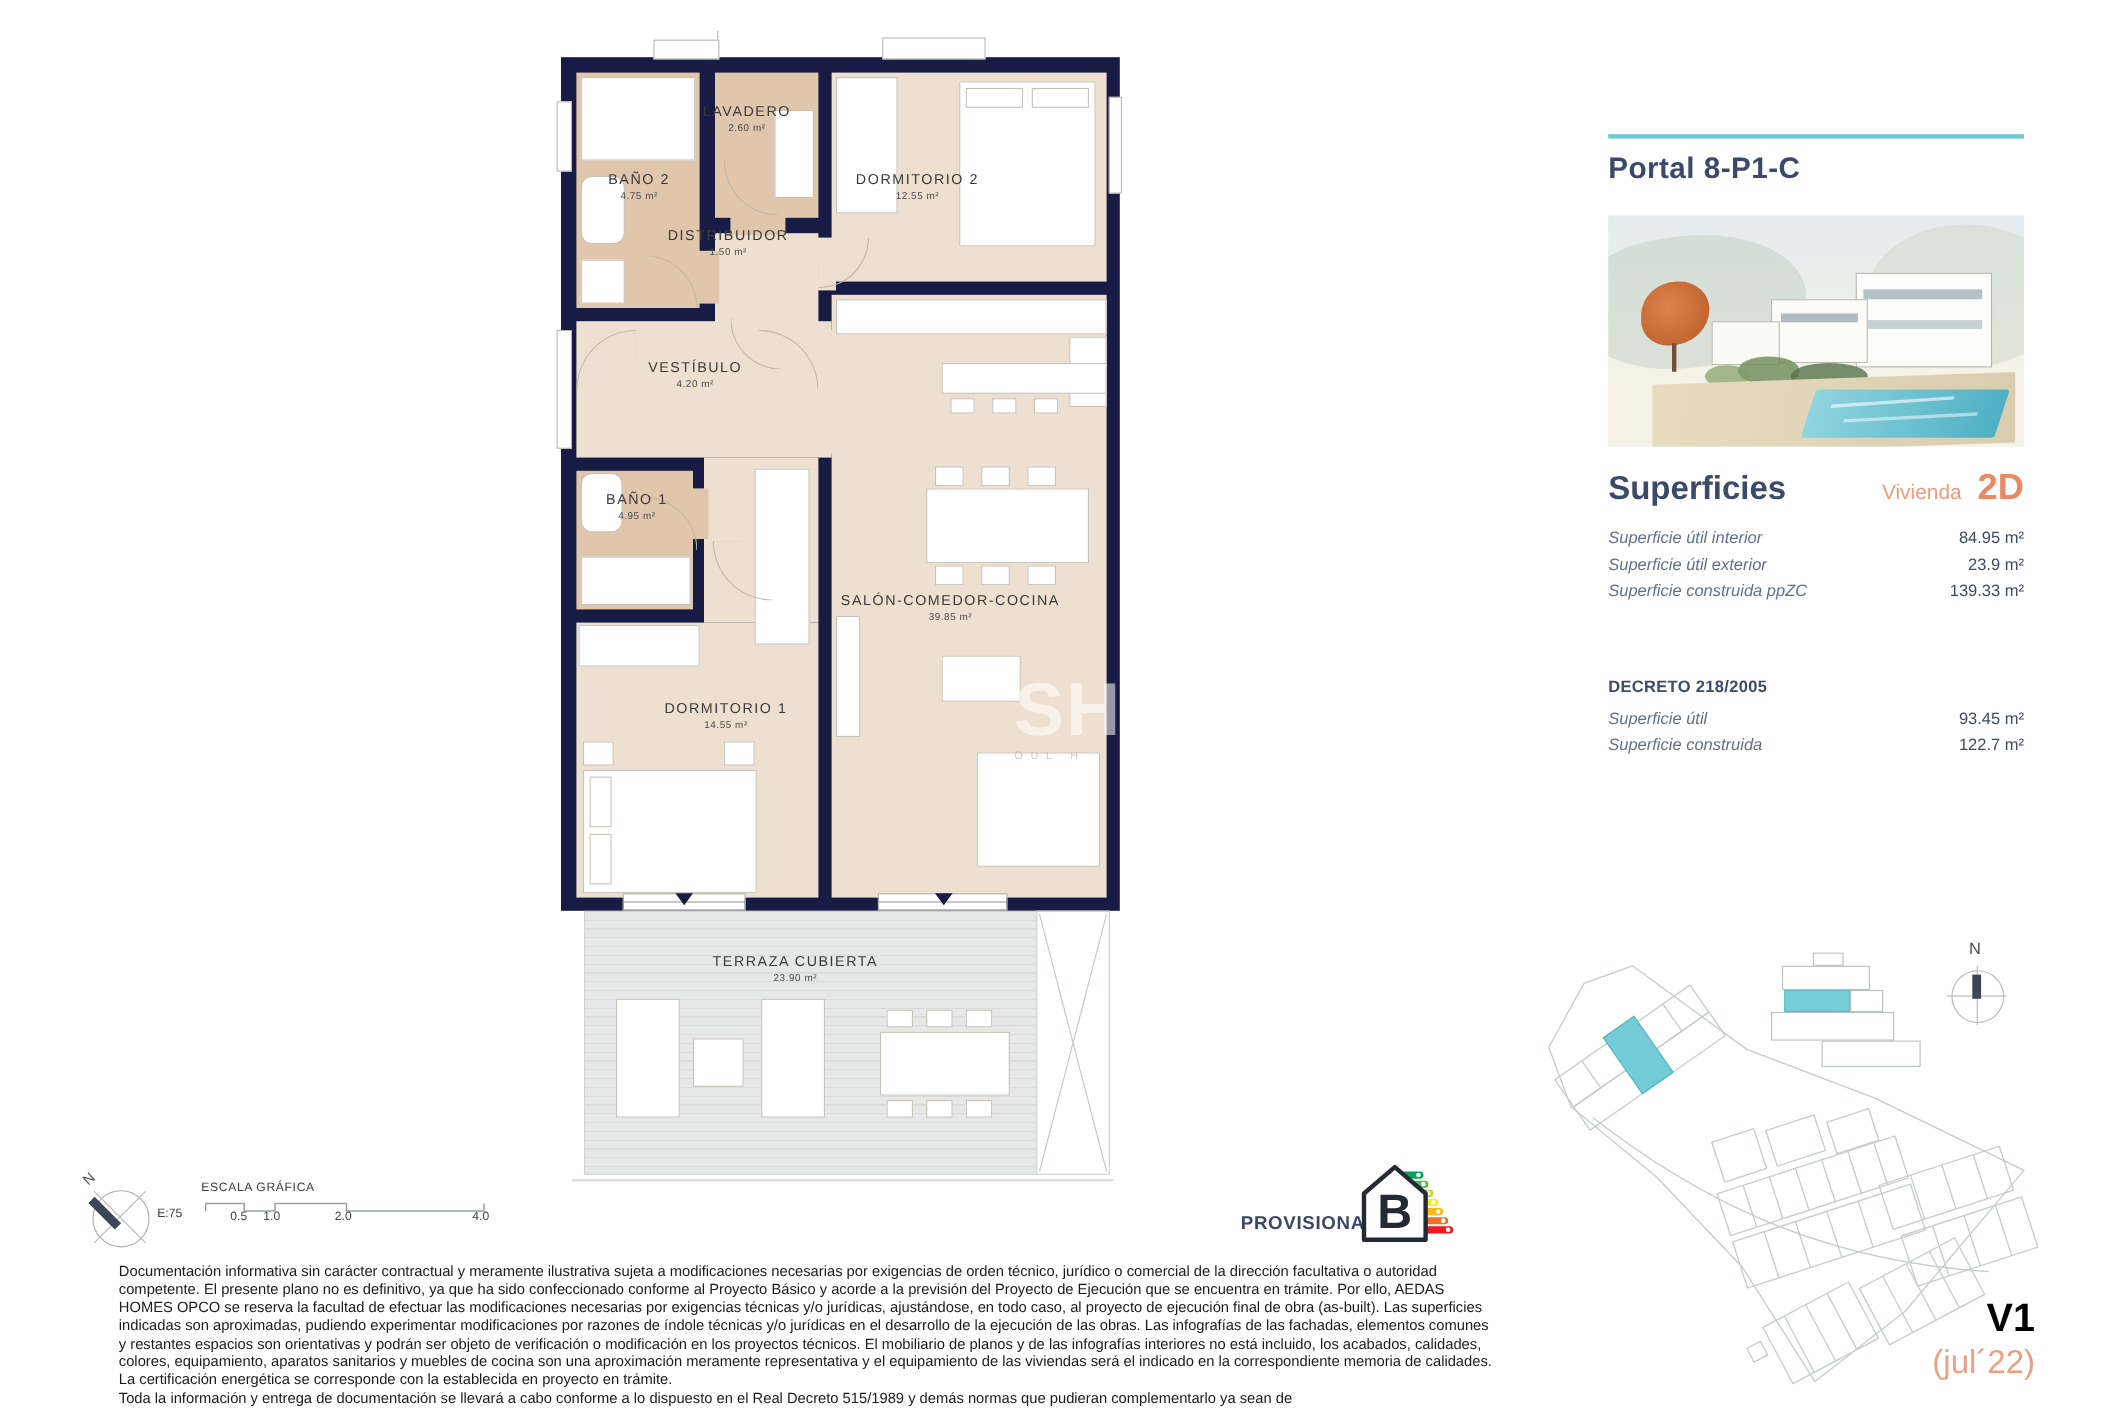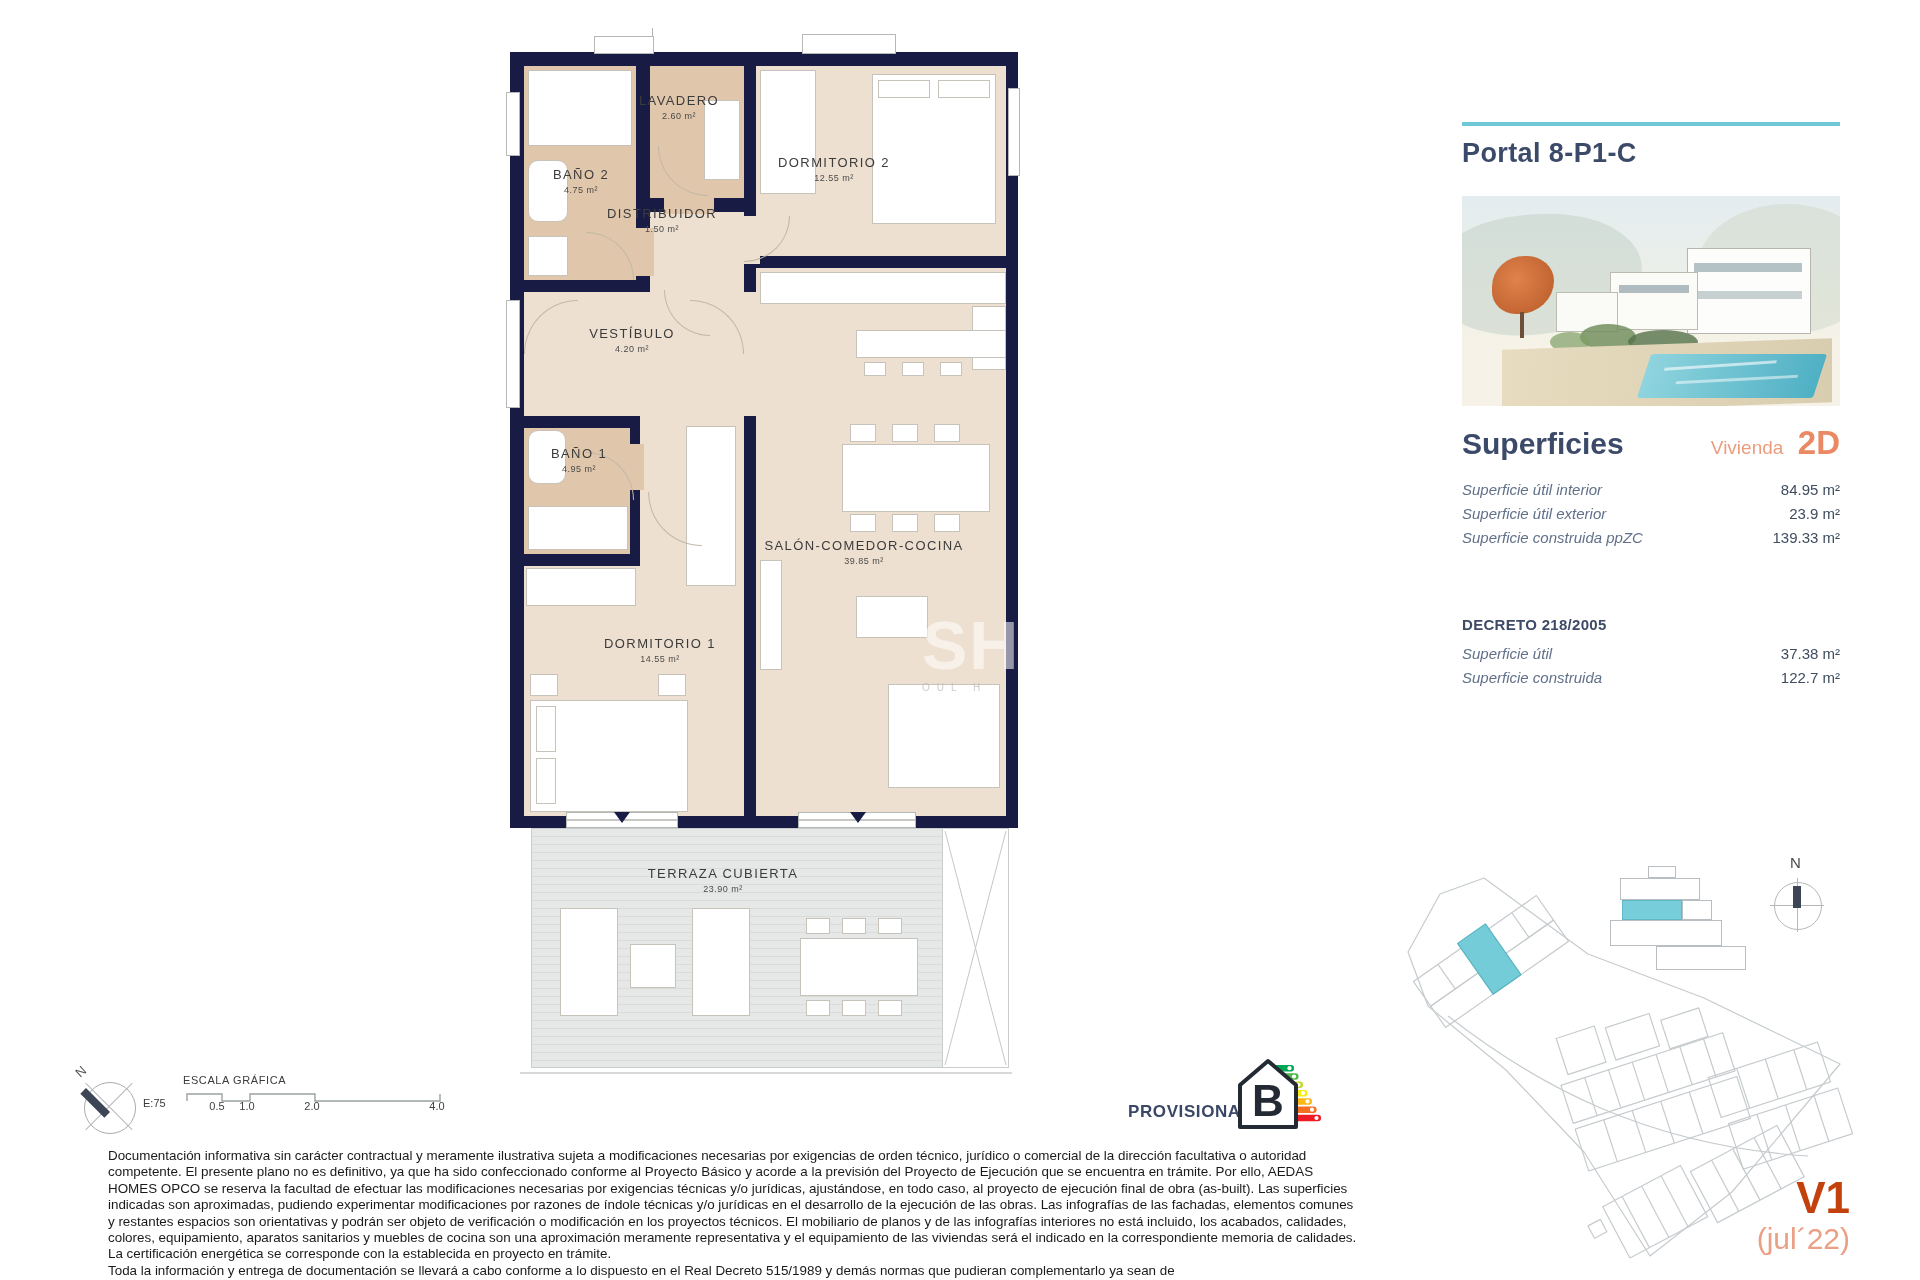--- a/index.html
+++ b/index.html
@@ -57,21 +57,21 @@
   .dec-rows{position:absolute;left:1462px;top:642px;width:378px;}
   .elev{position:absolute;border:1px solid #b9bec2;box-sizing:border-box;background:transparent;}
   .elev.teal{background:#77cdd9;border-color:#5fb9c6;}
   .compass2-c{position:absolute;left:1774px;top:882px;width:46px;height:46px;border:1px solid #b4b8ba;
               border-radius:50%;}
   .c2-h{position:absolute;left:1770px;top:905px;width:54px;height:1px;background:#b4b8ba;}
   .c2-v{position:absolute;left:1797px;top:878px;width:1px;height:54px;background:#b4b8ba;}
   .c2-needle{position:absolute;left:1793px;top:886px;width:8px;height:22px;background:#3d4656;}
   .c2-n{position:absolute;left:1790px;top:854px;font-size:15px;color:#4a4a4a;}
   .version{position:absolute;left:1630px;top:1178px;width:220px;text-align:right;}
-  .version .v1{font-size:44px;font-weight:bold;color:#c2410c;line-height:40px;}
+  .version .v1{font-size:36px;font-weight:bold;color:#000000;line-height:40px;}
   .version .jul{font-size:30px;color:#eb9f85;line-height:42px;}
 
   
   .compass1-c{position:absolute;left:84px;top:1082px;width:50px;height:50px;border:1px solid #a9adb0;
               border-radius:50%;}
   .c1-l1{position:absolute;left:76px;top:1106px;width:66px;height:1px;background:#b4b8ba;
          transform:rotate(45deg);}
   .c1-l2{position:absolute;left:76px;top:1106px;width:66px;height:1px;background:#b4b8ba;
          transform:rotate(-45deg);}
   .c1-needle{position:absolute;left:86px;top:1088px;width:34px;height:8px;background:#3d4656;
@@ -183,21 +183,21 @@
   <div class="furn" style="left:842px;top:918px;width:24px;height:16px;"></div>
   <div class="furn" style="left:878px;top:918px;width:24px;height:16px;"></div>
   <div class="furn" style="left:806px;top:1000px;width:24px;height:16px;"></div>
   <div class="furn" style="left:842px;top:1000px;width:24px;height:16px;"></div>
   <div class="furn" style="left:878px;top:1000px;width:24px;height:16px;"></div>
 
   <div class="room-label" style="left:679px;top:93px;">
     <span>LAVADERO</span>
     <span class="area">2.60 m²</span>
   </div>
-  <div class="room-label" style="left:581px;top:155px;margin-top:12px;">
+  <div class="room-label" style="left:581px;top:155px;">
     <span>BAÑO 2</span>
     <span class="area">4.75 m²</span>
   </div>
   <div class="room-label" style="left:834px;top:155px;">
     <span>DORMITORIO 2</span>
     <span class="area">12.55 m²</span>
   </div>
   <div class="room-label" style="left:662px;top:206px;">
     <span>DISTRIBUIDOR</span>
     <span class="area">1.50 m²</span>
@@ -272,21 +272,21 @@
     <div class="srow">
       <span class="l">Superficie construida ppZC</span>
       <span class="v">139.33 m²</span>
     </div>
   </div>
 
   <div class="dec-head">DECRETO 218/2005</div>
   <div class="dec-rows">
     <div class="srow">
       <span class="l">Superficie útil</span>
-      <span class="v">37.38 m²</span>
+      <span class="v">93.45 m²</span>
     </div>
     <div class="srow">
       <span class="l">Superficie construida</span>
       <span class="v">122.7 m²</span>
     </div>
   </div>
 
   <svg class="abs" style="left:1388px;top:856px;" width="470" height="420" viewBox="0 0 470 420">
     <g stroke="#c6cbce" fill="none" stroke-width="1.2" stroke-linejoin="round">
       <polygon points="52,38 96,22 200,98 316,142 452,208 344,336 262,400 196,296 118,214 40,150 20,96"></polygon>

